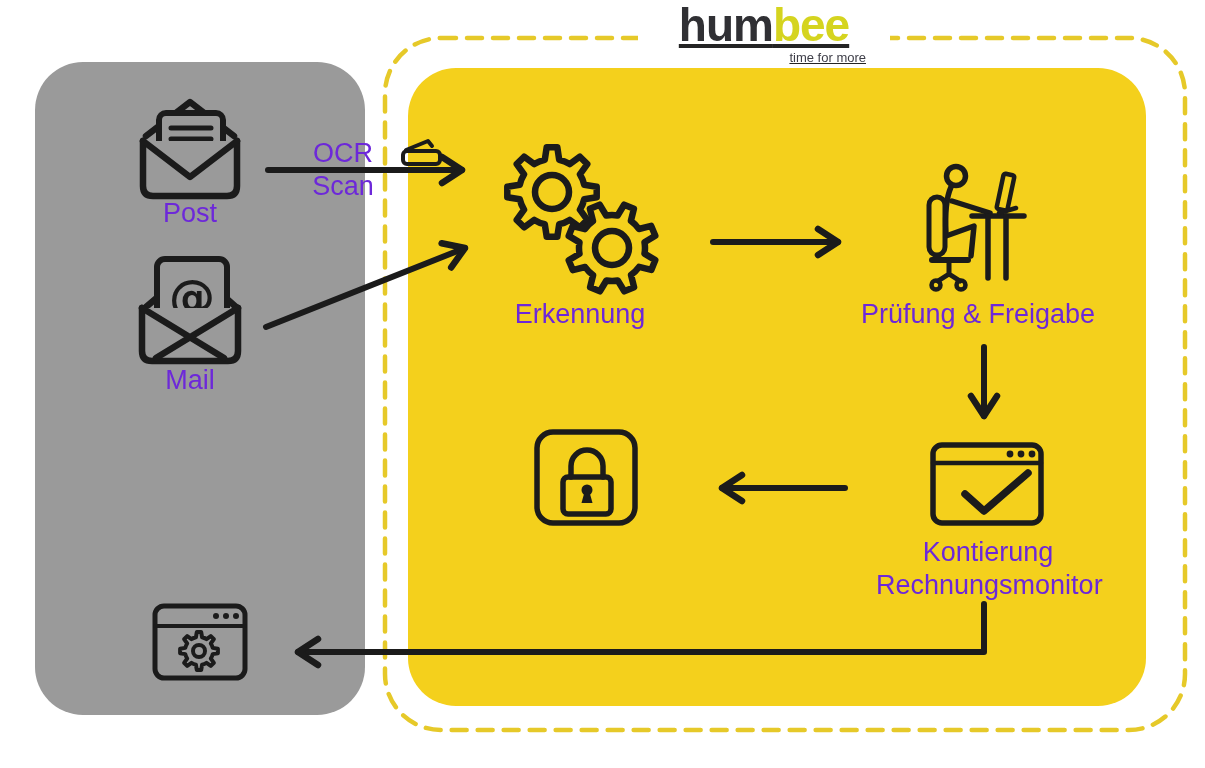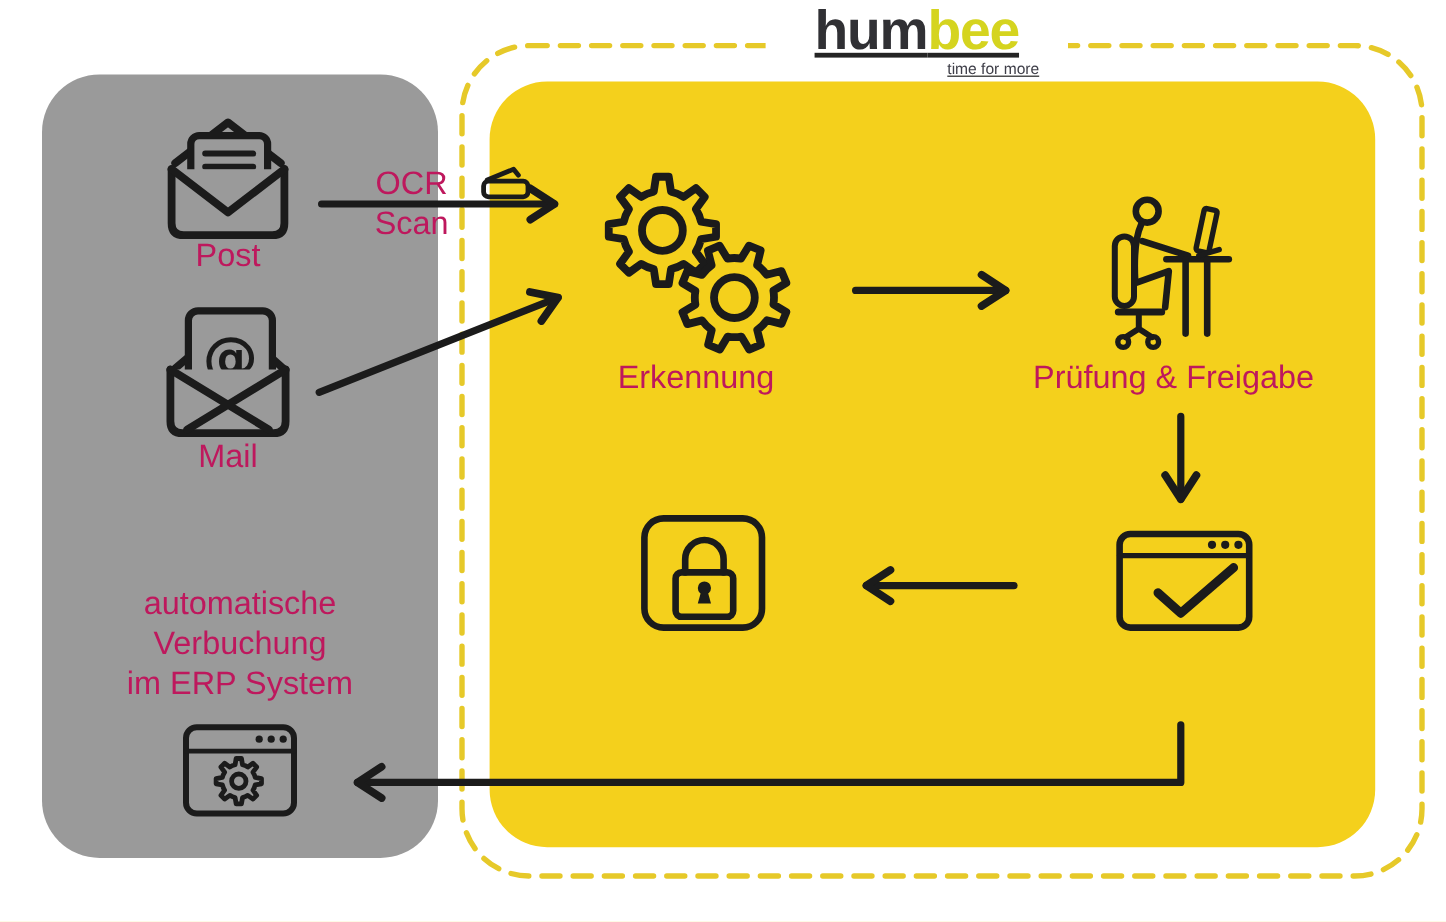--- a/index.html
+++ b/index.html
@@ -12,21 +12,21 @@
   #yellow-panel{left:408px;top:68px;width:738px;height:638px;background:var(--panel-yellow,#F4D01C);}
   #diagram{position:absolute;left:0;top:0;width:1205px;height:768px;color:var(--ink,#1b1b1b);}
   #dashed-rect{fill:none;stroke:var(--dashed-border,#E6C929);stroke-width:4.5;stroke-dasharray:15 11;stroke-linecap:round;}
   .stroke{fill:none;stroke:currentColor;stroke-linecap:round;stroke-linejoin:round;}
   .fill-gray{fill:var(--panel-gray,#9A9A9A);}
   .fill-yellow{fill:var(--panel-yellow,#F4D01C);}
   .w4{stroke-width:4;} .w45{stroke-width:4.5;} .w5{stroke-width:5;} .w55{stroke-width:5.5;}
   .w6{stroke-width:6;} .w65{stroke-width:6.5;} .w75{stroke-width:7.5;}
   .arrow{fill:none;stroke:var(--ink,#1b1b1b);stroke-width:6;stroke-linecap:round;stroke-linejoin:round;}
   .dot{fill:currentColor;stroke:none;}
-  .lbl{position:absolute;font-size:27px;line-height:33px;text-align:center;color:#be185d;}
+  .lbl{position:absolute;font-size:27px;line-height:33px;text-align:center;color:#6d28d9;}
   #logo-box{position:absolute;left:638px;top:0;width:252px;height:66px;background:#fff;text-align:center;text-decoration:underline;}
   #logo-name{font-size:46px;line-height:46px;font-weight:bold;letter-spacing:-1px;margin-top:2px;}
   .logo-dark{color:var(--logo-dark,#303034);}
   .logo-accent{color:var(--logo-accent,#D5D41F);}
   #logo-tagline{font-size:13px;line-height:19px;text-align:right;padding-right:24px;color:var(--logo-tagline,#3E3E48);}
   .at-glyph{font-family:"DejaVu Sans",sans-serif;font-size:46px;font-weight:bold;fill:currentColor;}
 </style>
 </head>
 <body>
 
@@ -128,19 +128,18 @@
   <div id="logo-box">
     <div id="logo-name"><span class="logo-dark">hum</span><span class="logo-accent">bee</span></div>
     <div id="logo-tagline">time for more</div>
   </div>
 
   <div class="lbl" style="left:140px;top:197px;width:100px;">Post</div>
   <div class="lbl" style="left:140px;top:364px;width:100px;">Mail</div>
   <div class="lbl" style="left:281px;top:137px;width:124px;">OCR Scan</div>
   <div class="lbl" style="left:478px;top:298px;width:204px;">Erkennung</div>
   <div class="lbl" style="left:850px;top:298px;width:256px;">Prüfung &amp; Freigabe</div>
-  <div class="lbl" style="left:100px;top:487px;width:200px;">
-    <div>automatische</div>
-    <div>Verbuchung</div>
-    <div>im ERP System</div>
+  <div class="lbl" style="left:876px;top:536px;width:224px;">
+    <div>Kontierung</div>
+    <div>Rechnungsmonitor</div>
   </div>
 
 </div>
 
 </body></html>

